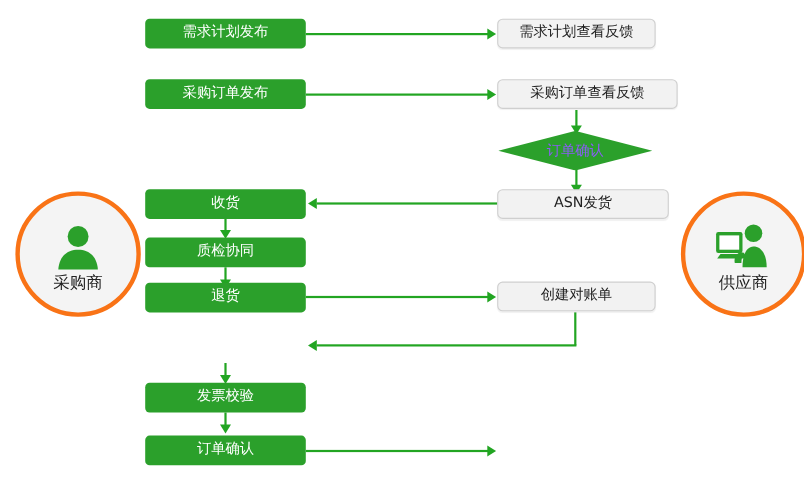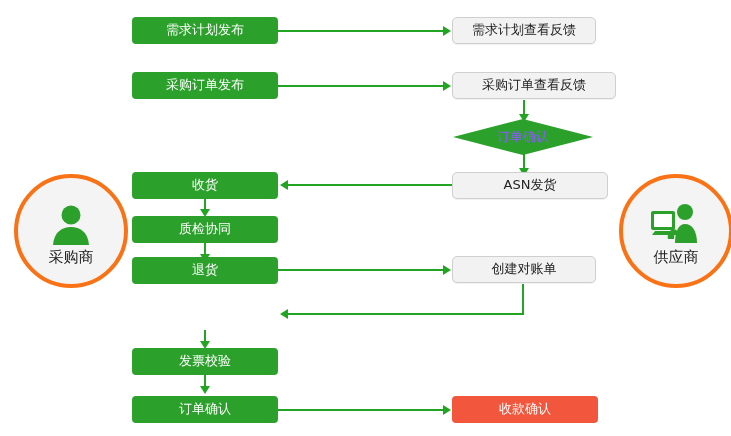--- a/index.html
+++ b/index.html
@@ -160,21 +160,20 @@
 
   <div class="node green" style="left:132px;top:257px;width:146px;height:27px;">退货</div>
 
   <div class="node plain" style="left:452px;top:256px;width:144px;height:27px;">创建对账单</div>
 
 
   <div class="node green" style="left:132px;top:348px;width:146px;height:27px;">发票校验</div>
 
   <div class="node green" style="left:132px;top:396px;width:146px;height:27px;">订单确认</div>
 
-  <div class="node orange" style="left:452px;top:396px;width:146px;height:27px;">收款确认</div>
 
   <div class="actor" style="left:14px;top:174px;">
     <span class="glyph">
       <svg width="44" height="44" viewBox="0 0 44 44" aria-hidden="true">
         <circle cx="22" cy="12" r="9.5" fill="#2ba02b"></circle>
         <path d="M4 42 C5 29 13 24 22 24 C31 24 39 29 40 42 Z" fill="#2ba02b"></path>
       </svg>
     </span>
     <span class="aname">采购商</span>
   </div>

